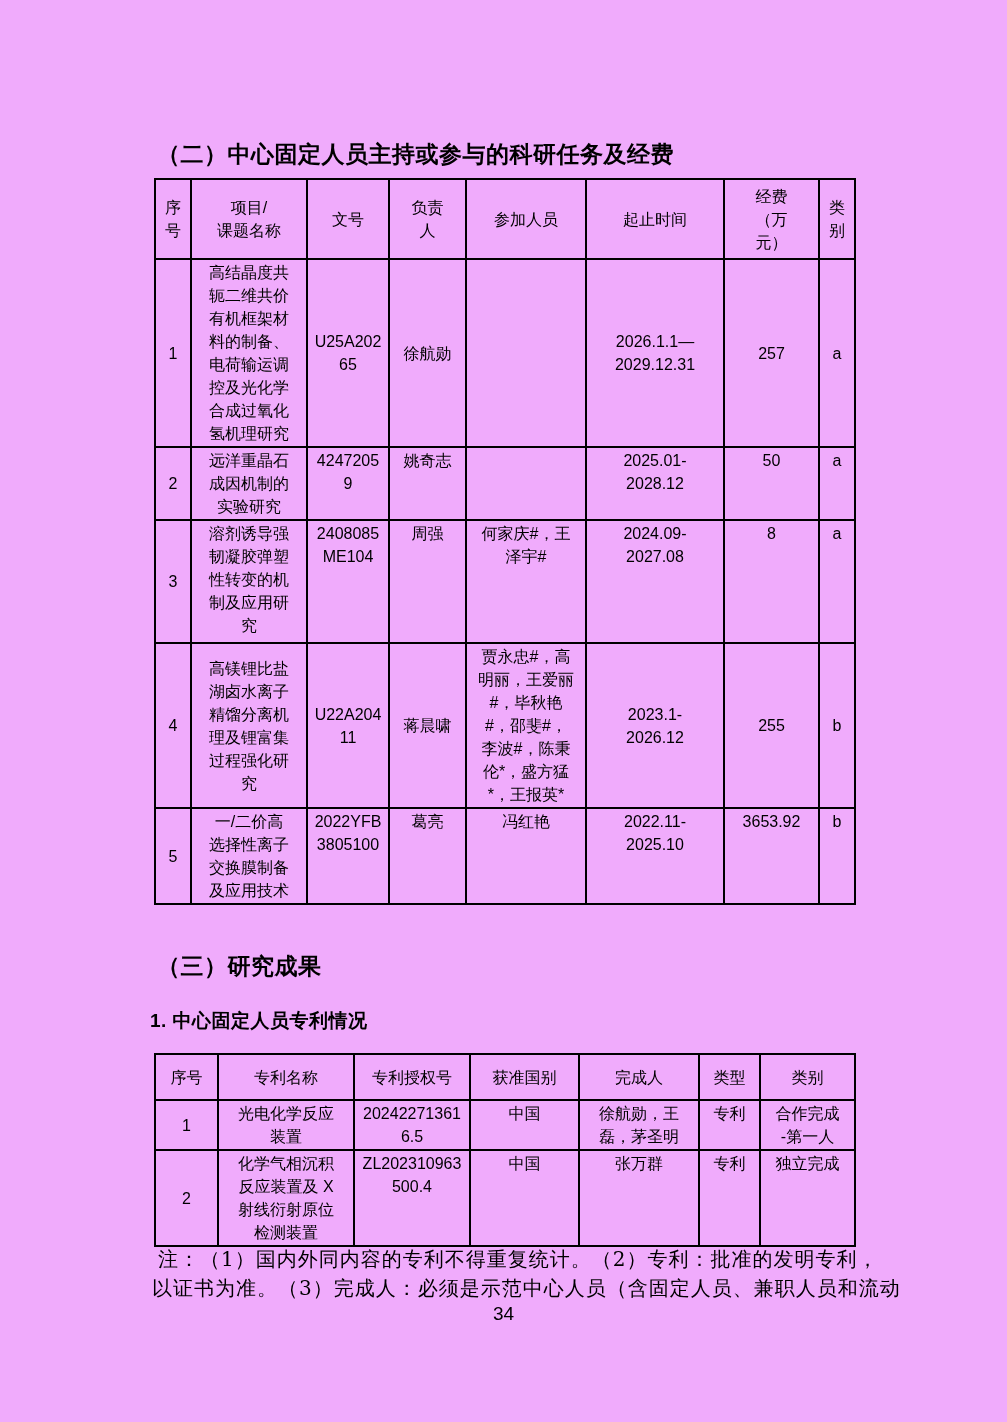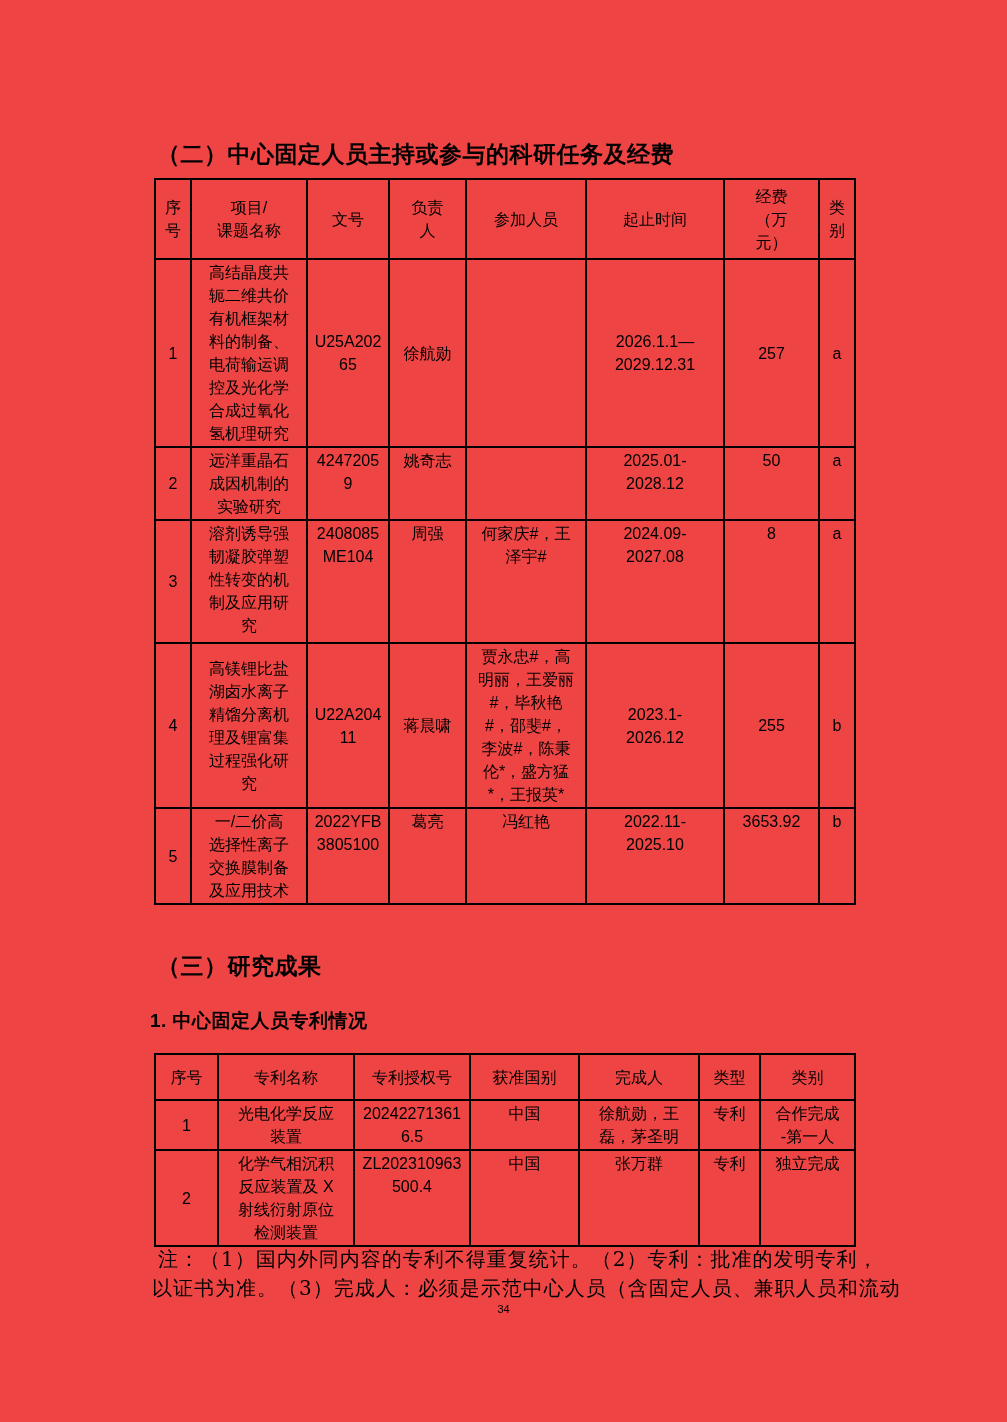--- a/index.html
+++ b/index.html
@@ -1,16 +1,16 @@
 <!DOCTYPE html>
 <html><head>
 <meta charset="utf-8">
 <style>
   html,body{margin:0;padding:0;background:#e8e8e8;}
-  .page{position:relative;width:1007px;height:1422px;background:#ef4444;
+  .page{position:relative;width:1007px;height:1422px;background:#f0abfc;
         font-family:"Liberation Sans",sans-serif;color:#000;overflow:hidden;}
   .heading{position:absolute;margin:0;font-size:23px;font-weight:700;letter-spacing:0.5px;}
   #section2-heading{left:157px;top:139px;}
   #section3-heading{left:157px;top:951px;}
   .subheading{position:absolute;left:150px;top:1008px;font-size:19px;font-weight:600;letter-spacing:0.5px;}
   table.tbl{position:absolute;left:154px;border-collapse:collapse;table-layout:fixed;
             width:700px;font-size:16px;line-height:23px;text-align:center;}
   #table1{top:178px;}
   #table2{top:1053px;}
   .tbl th,.tbl td{border:2px solid #000;padding:1px 2px;white-space:pre-line;
@@ -27,21 +27,21 @@
   #table1 tr.r3{height:158px;}
   #table1 tr.r4{height:90px;}
   
   #table2 tr.hh{height:46px;}
   #table2 tr.r0{height:46px;}
   #table2 tr.r1{height:92px;}
   .note{position:absolute;margin:0;font-family:"DejaVu Serif",serif;font-size:20px;letter-spacing:1px;}
   #note1{left:188px;top:900px;}
   #note2{left:152px;top:1245px;width:780px;line-height:29px;}
   #note2 .line1{padding-left:6px;}
-  .pageno{position:absolute;left:0;top:1303px;width:1007px;text-align:center;font-size:11px;}
+  .pageno{position:absolute;left:0;top:1303px;width:1007px;text-align:center;font-size:19px;}
 </style>
 </head>
 <body>
 
 <div class="page">
 
   <h1 class="heading" id="section2-heading">（二）中心固定人员主持或参与的科研任务及经费</h1>
 
   <table class="tbl" id="table1">
     <colgroup>

